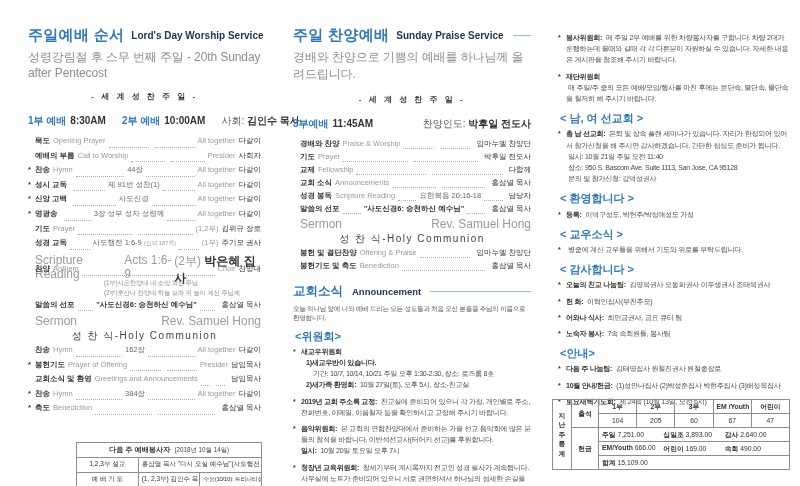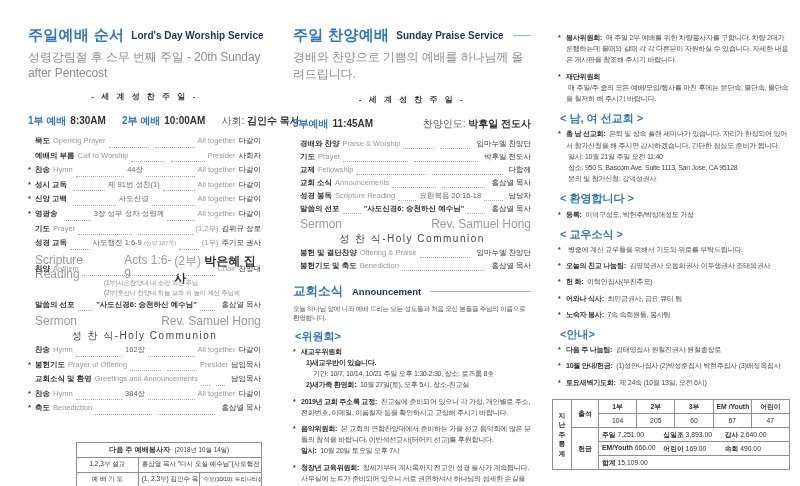--- a/index.html
+++ b/index.html
@@ -549,20 +549,25 @@
         <span class="ab"></span>
         <span class="at">&lt; 교우소식 &gt;</span>
       </div>
 
       <div class="ann" data-cls="p">
         <span class="star">*</span>
         <span class="ab"></span>
         <span class="at">병중에 계신 교우들을 위해서 기도와 위로를 부탁드립니다.</span>
       </div>
 
+      <div class="ann" data-cls="hdr">
+        <span class="star"></span>
+        <span class="ab"></span>
+        <span class="at">&lt; 감사합니다 &gt;</span>
+      </div>
 
       <div class="ann" data-cls="p">
         <span class="star">*</span>
         <span class="ab">오늘의 친교 나눔팀:</span>
         <span class="at">김영목권사 오동화권사 이두생권사 조태목권사</span>
       </div>
 
       <div class="ann" data-cls="p">
         <span class="star">*</span>
         <span class="ab">헌 화:</span>

